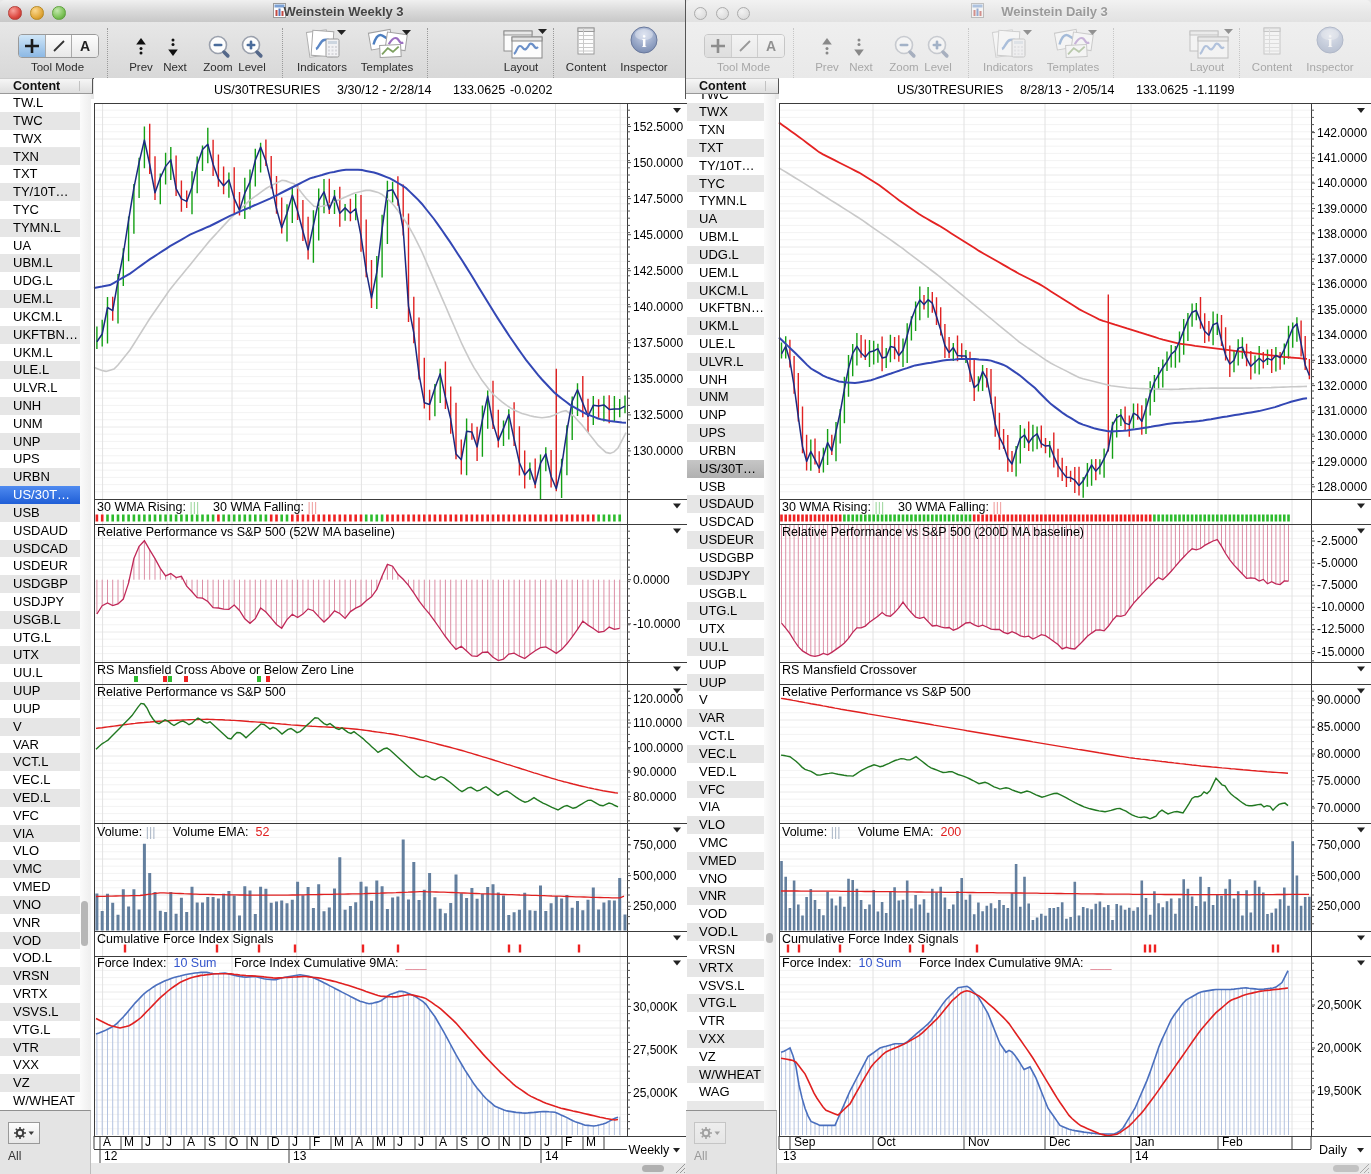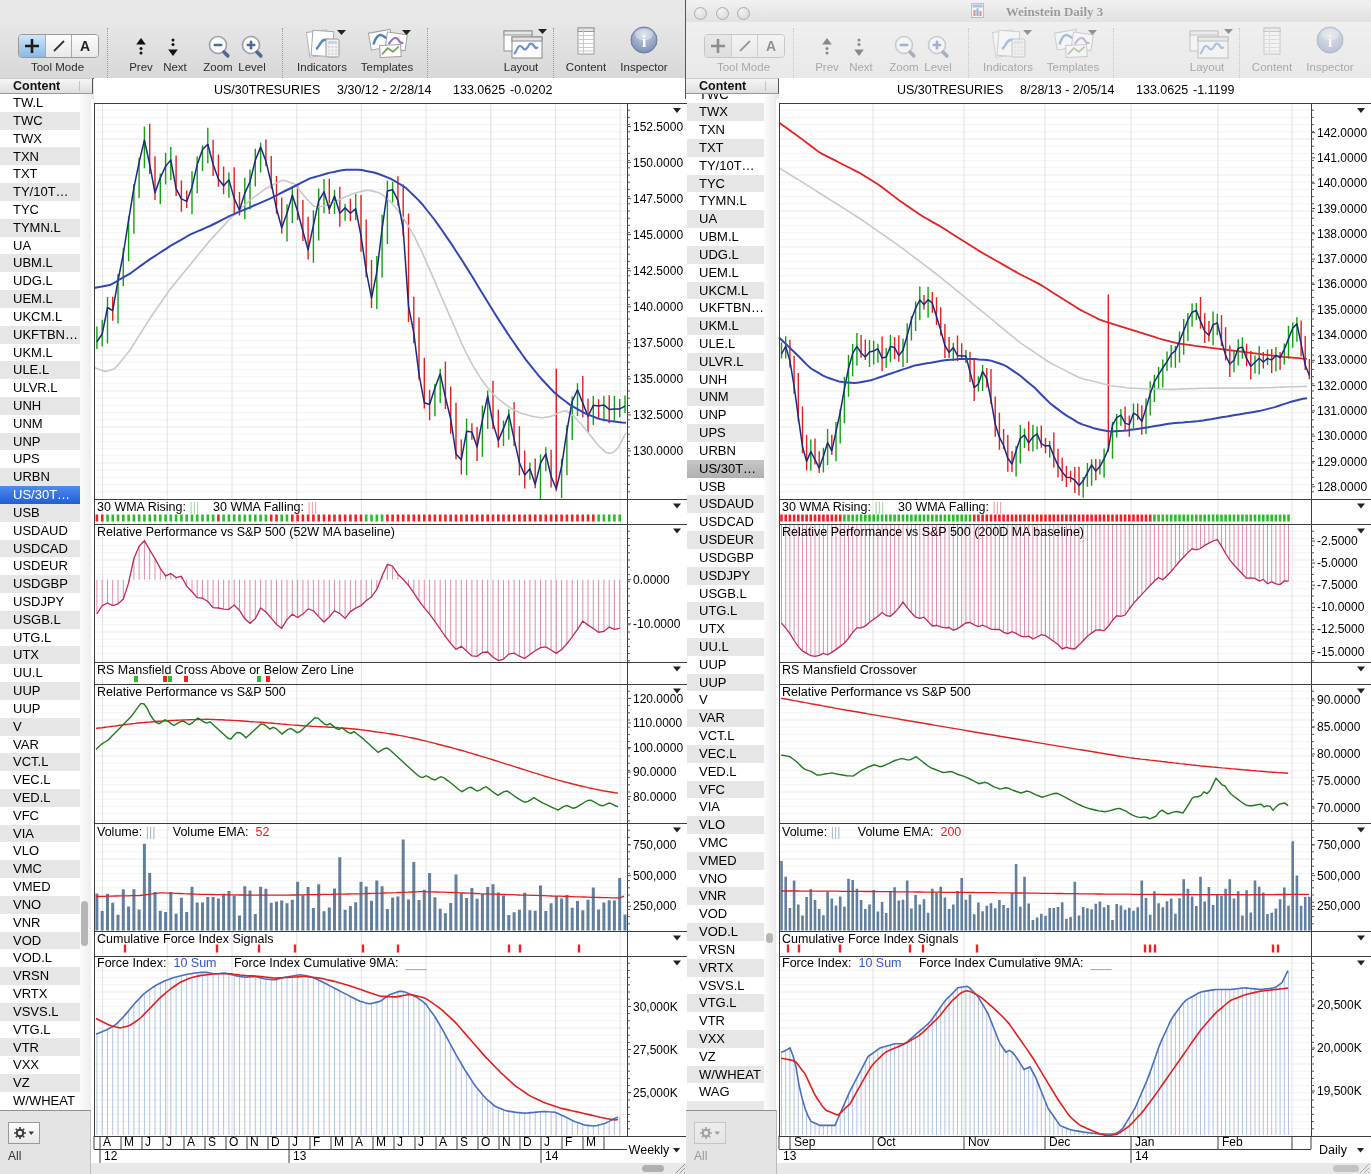--- a/index.html
+++ b/index.html
@@ -1,17 +1,17 @@
 <!DOCTYPE html>
 <html><head><meta charset="utf-8"><style>
 html,body{margin:0;padding:0;}
 body{width:1371px;height:1174px;overflow:hidden;background:#e0e0e0;font-family:"Liberation Sans",sans-serif;position:relative;}
 .win{position:absolute;top:0;height:1174px;background:#e8e8e8;outline:1px solid #555;}
 .ttl{position:absolute;top:0;left:0;right:0;height:22px;background:linear-gradient(180deg,#f0f0f0,#d8d8d8 55%,#c8c8c8);border-bottom:1px solid #9c9c9c;border-radius:5px 5px 0 0;}
-.ttl.dimt{background:linear-gradient(180deg,#f2f2f2,#e8e8e8 55%,#e2e2e2);font-family:Liberation Serif, serif;}
+.ttl.dimt{background:linear-gradient(180deg,#f2f2f2,#e8e8e8 55%,#e2e2e2);}
 .lights{position:absolute;left:8px;top:5.5px;}
 .lights .b{display:inline-block;width:11.5px;height:11.5px;border-radius:50%;margin-right:8.5px;}
 .lights .r{background:radial-gradient(circle at 35% 30%,#f9a29b,#dd4a42 60%,#ad2c24);border:0.5px solid #b53f39;}
 .lights .y{background:radial-gradient(circle at 35% 30%,#fbd88f,#e2a93c 60%,#bc821a);border:0.5px solid #b98a22;}
 .lights .g{background:radial-gradient(circle at 35% 30%,#c4e8ae,#7cc257 60%,#4d9330);border:0.5px solid #5fa23e;}
 .lights.dim2 .r,.lights.dim2 .y,.lights.dim2 .g{background:radial-gradient(circle at 35% 30%,#f2f2f2,#d5d5d5);border:1px solid #ababab;width:11px;height:11px;}
 .ttxt{position:absolute;top:4px;left:0;right:0;text-align:center;font-size:13px;font-weight:bold;color:#454545;text-shadow:0 1px 0 rgba(255,255,255,0.5);}
 .dimt .ttxt{color:#9a9a9a;transform:translateX(26px);}
 .dimt .ticon{opacity:0.55;left:calc(50% - 58px);}
 .ticon{position:absolute;top:3px;left:calc(50% - 71px);width:13px;height:15px;}
@@ -45,20 +45,31 @@
 .sl{font-size:12px;fill:#000;font-family:"Liberation Sans",sans-serif;}
 .pt{font-size:12.5px;fill:#000;font-family:"Liberation Sans",sans-serif;}
 .ax{font-size:12px;fill:#000;font-family:"Liberation Sans",sans-serif;}
 .per{font-size:12.5px;fill:#000;font-family:"Liberation Sans",sans-serif;}
 .chartsvg{position:absolute;top:0;left:0;}
 .botgray{position:absolute;left:0;top:1163px;right:0;height:11px;background:#e8e8e8;}
 </style></head>
 <body>
 
   <div class="win" style="left:0px;width:687px;">
+    <div class="ttl">
+      <div class="lights"><span class="b r"></span><span class="b y"></span><span class="b g"></span></div>
+      <div class="ticon"><svg width="13" height="15" viewBox="0 0 13 15">
+          <rect x="0.5" y="0.5" width="12" height="14" fill="#fdfdfd" stroke="#9a9a9a"></rect>
+          <rect x="1.5" y="1.5" width="10" height="3" fill="#7aa0d4"></rect>
+          <rect x="2.5" y="7" width="2" height="6" fill="#c24a42"></rect>
+          <rect x="5.5" y="5.5" width="2" height="7.5" fill="#5577bb"></rect>
+          <rect x="8.5" y="8" width="2" height="5" fill="#c24a42"></rect>
+        </svg></div>
+      <div class="ttxt">Weinstein Weekly 3</div>
+    </div>
 
     <div class="tb">
       <div class="seg">
         <div class="seg1" style="background:linear-gradient(180deg,#cfe6f8,#8cb8e4)">
           <svg width="18" height="18" viewBox="0 0 18 18">
             <path d="M9 2v14M2 9h14" stroke="#1b1b1b" stroke-width="2.6"></path>
           </svg>
         </div>
         <div class="seg2">
           <svg width="20" height="16" viewBox="0 0 20 16">

